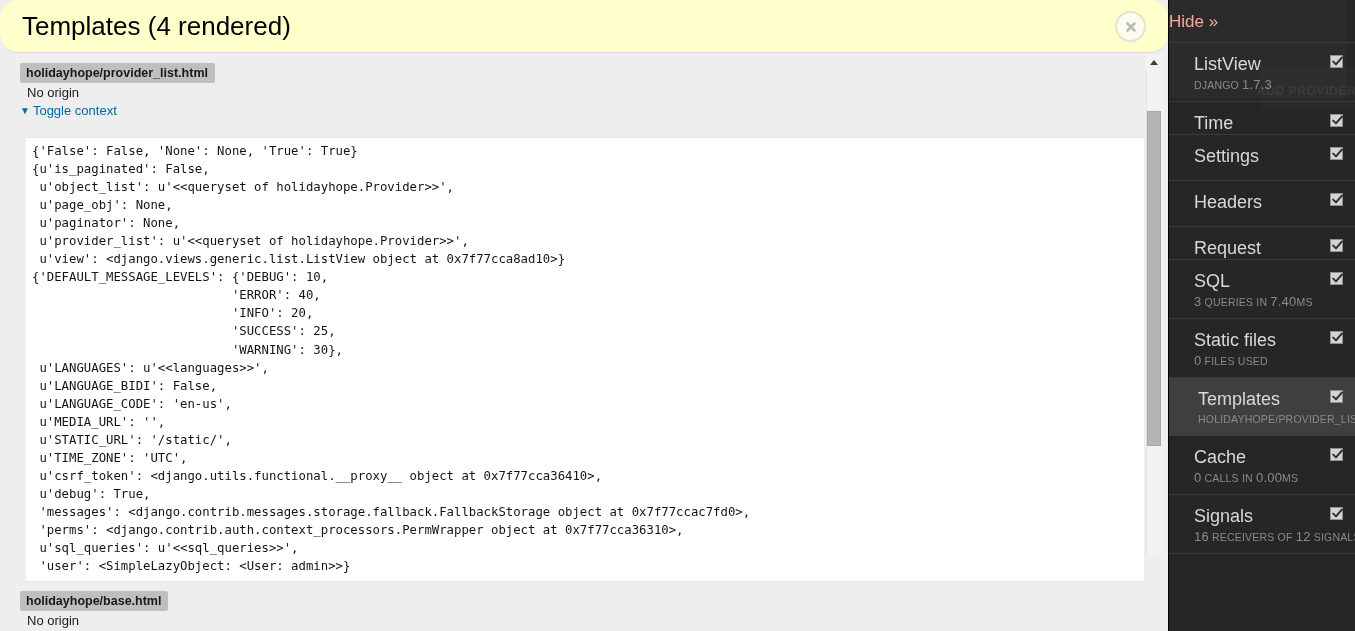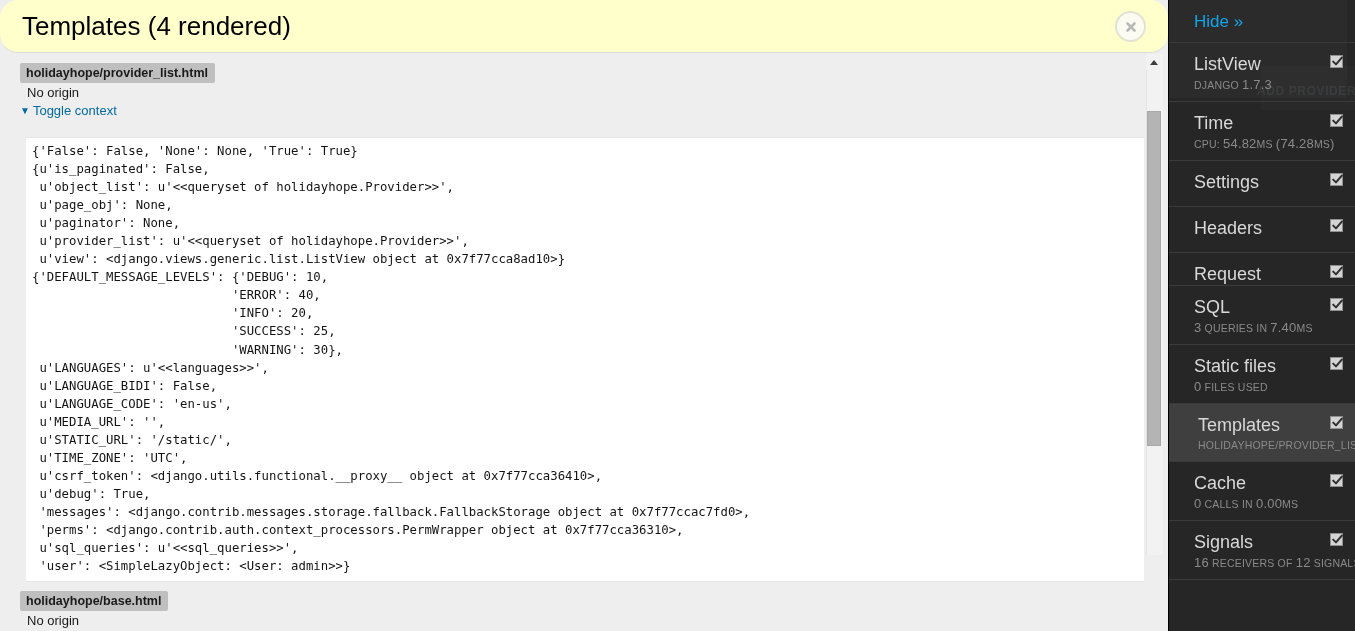--- a/index.html
+++ b/index.html
@@ -221,22 +221,21 @@
     top: 66px;
     width: 95px;
     height: 44px;
     background: rgba(255,255,255,0.016);
   }
 
   .tb-hide {
     position: relative;
     height: 43px;
     line-height: 43px;
-    padding-left: 25px;
-    color: #0ea5e9;
+    color: #fca5a5;
     font-size: 17px;
     border-bottom: 1px solid #3a3a3a;
     box-sizing: border-box;
     cursor: pointer;
   }
 
   .tb-item {
     position: relative;
     border-bottom: 1px solid #3a3a3a;
     box-sizing: border-box;
@@ -383,21 +382,20 @@
         <div class="tb-label">ListView</div>
         <div class="tb-sub">Django <span class="big">1.7.3</span></div>
         <div class="tb-check">
           <svg width="13" height="13" viewBox="0 0 13 13">
             <path d="M2.2 6.6 L5 9.4 L10.8 2.6" stroke="#2f2f2f" stroke-width="2" fill="none" stroke-linecap="round" stroke-linejoin="round"></path>
           </svg>
         </div>
       </div>
       <div class="tb-item">
         <div class="tb-label">Time</div>
-        <div class="tb-sub">CPU: <span class="big">54.82</span>MS <span class="big">(</span><span class="big">74.28</span>MS<span class="big">)</span></div>
         <div class="tb-check">
           <svg width="13" height="13" viewBox="0 0 13 13">
             <path d="M2.2 6.6 L5 9.4 L10.8 2.6" stroke="#2f2f2f" stroke-width="2" fill="none" stroke-linecap="round" stroke-linejoin="round"></path>
           </svg>
         </div>
       </div>
       <div class="tb-item no-sub">
         <div class="tb-label">Settings</div>
         <div class="tb-check">
           <svg width="13" height="13" viewBox="0 0 13 13">

